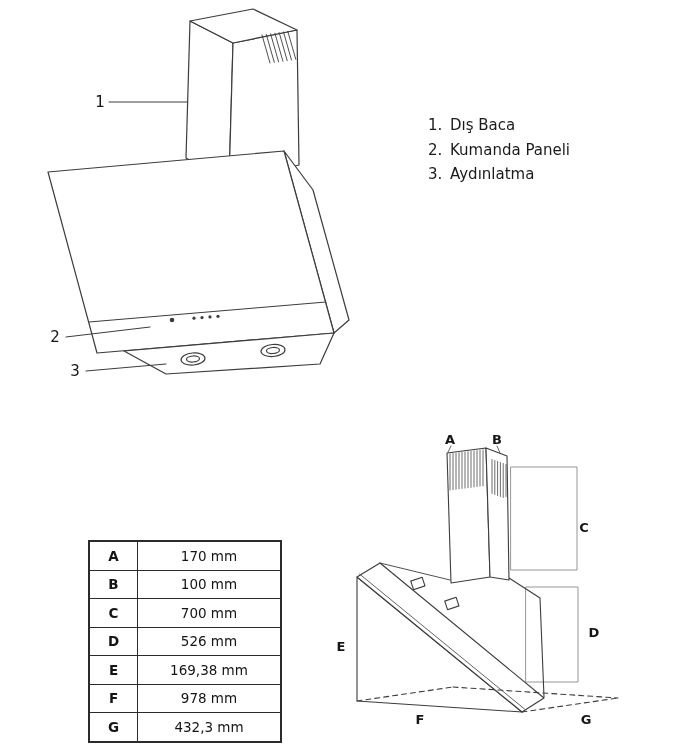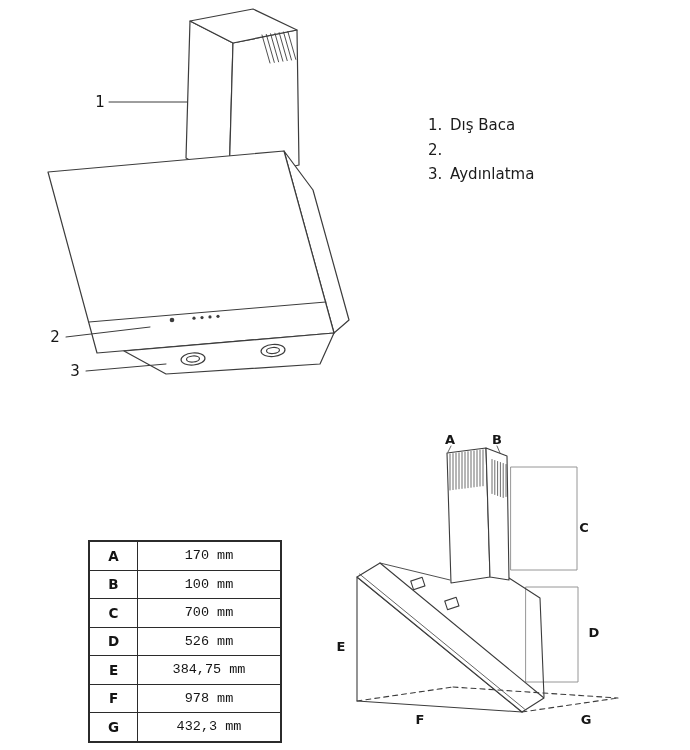--- a/index.html
+++ b/index.html
@@ -9,21 +9,21 @@
   svg text{font-family:"DejaVu Sans","Liberation Sans",sans-serif;}
   .callout-num{font-size:15px;fill:#161616;}
   .dim-letter{font-size:13px;font-weight:bold;fill:#161616;}
   .legend{position:absolute;left:428px;top:113px;font-size:15px;color:#1b1b1b;}
   .legend-item{display:flex;line-height:24.5px;}
   .legend-num{width:22px;}
   .dim-table{position:absolute;left:88px;top:540px;border-collapse:collapse;
              font-size:13.5px;color:#141414;border:2px solid #2b2b2b;}
   .dim-table td{border:1.5px solid #2b2b2b;text-align:center;height:25.5px;background:#fff;}
   .key-cell{width:45px;font-weight:bold;}
-  .val-cell{width:140px;font-family:Liberation Mono, monospace;}
+  .val-cell{width:140px;}
 </style>
 </head>
 <body>
 
 <div class="page">
 
   <svg style="left:0;top:0" width="420" height="420" viewBox="0 0 420 420" fill="none" stroke="#3c3c3c" stroke-width="1.2" stroke-linejoin="round" stroke-linecap="round">
 
     <g>
       <path fill="#ffffff" d="M190,21 L233,43 L229,182 L186,158 Z"></path>
@@ -64,20 +64,21 @@
     </g>
   </svg>
 
   <div class="legend">
     <div class="legend-item">
       <span class="legend-num">1.</span>
       <span>Dış Baca</span>
     </div>
     <div class="legend-item">
       <span class="legend-num">2.</span>
+      <span>Kumanda Paneli</span>
     </div>
     <div class="legend-item">
       <span class="legend-num">3.</span>
       <span>Aydınlatma</span>
     </div>
   </div>
 
   <table class="dim-table">
     <tbody>
       <tr>
@@ -91,21 +92,21 @@
       <tr>
         <td class="key-cell">C</td>
         <td class="val-cell">700 mm</td>
       </tr>
       <tr>
         <td class="key-cell">D</td>
         <td class="val-cell">526 mm</td>
       </tr>
       <tr>
         <td class="key-cell">E</td>
-        <td class="val-cell">384,75 mm</td>
+        <td class="val-cell">169,38 mm</td>
       </tr>
       <tr>
         <td class="key-cell">F</td>
         <td class="val-cell">978 mm</td>
       </tr>
       <tr>
         <td class="key-cell">G</td>
         <td class="val-cell">432,3 mm</td>
       </tr>
     </tbody>

